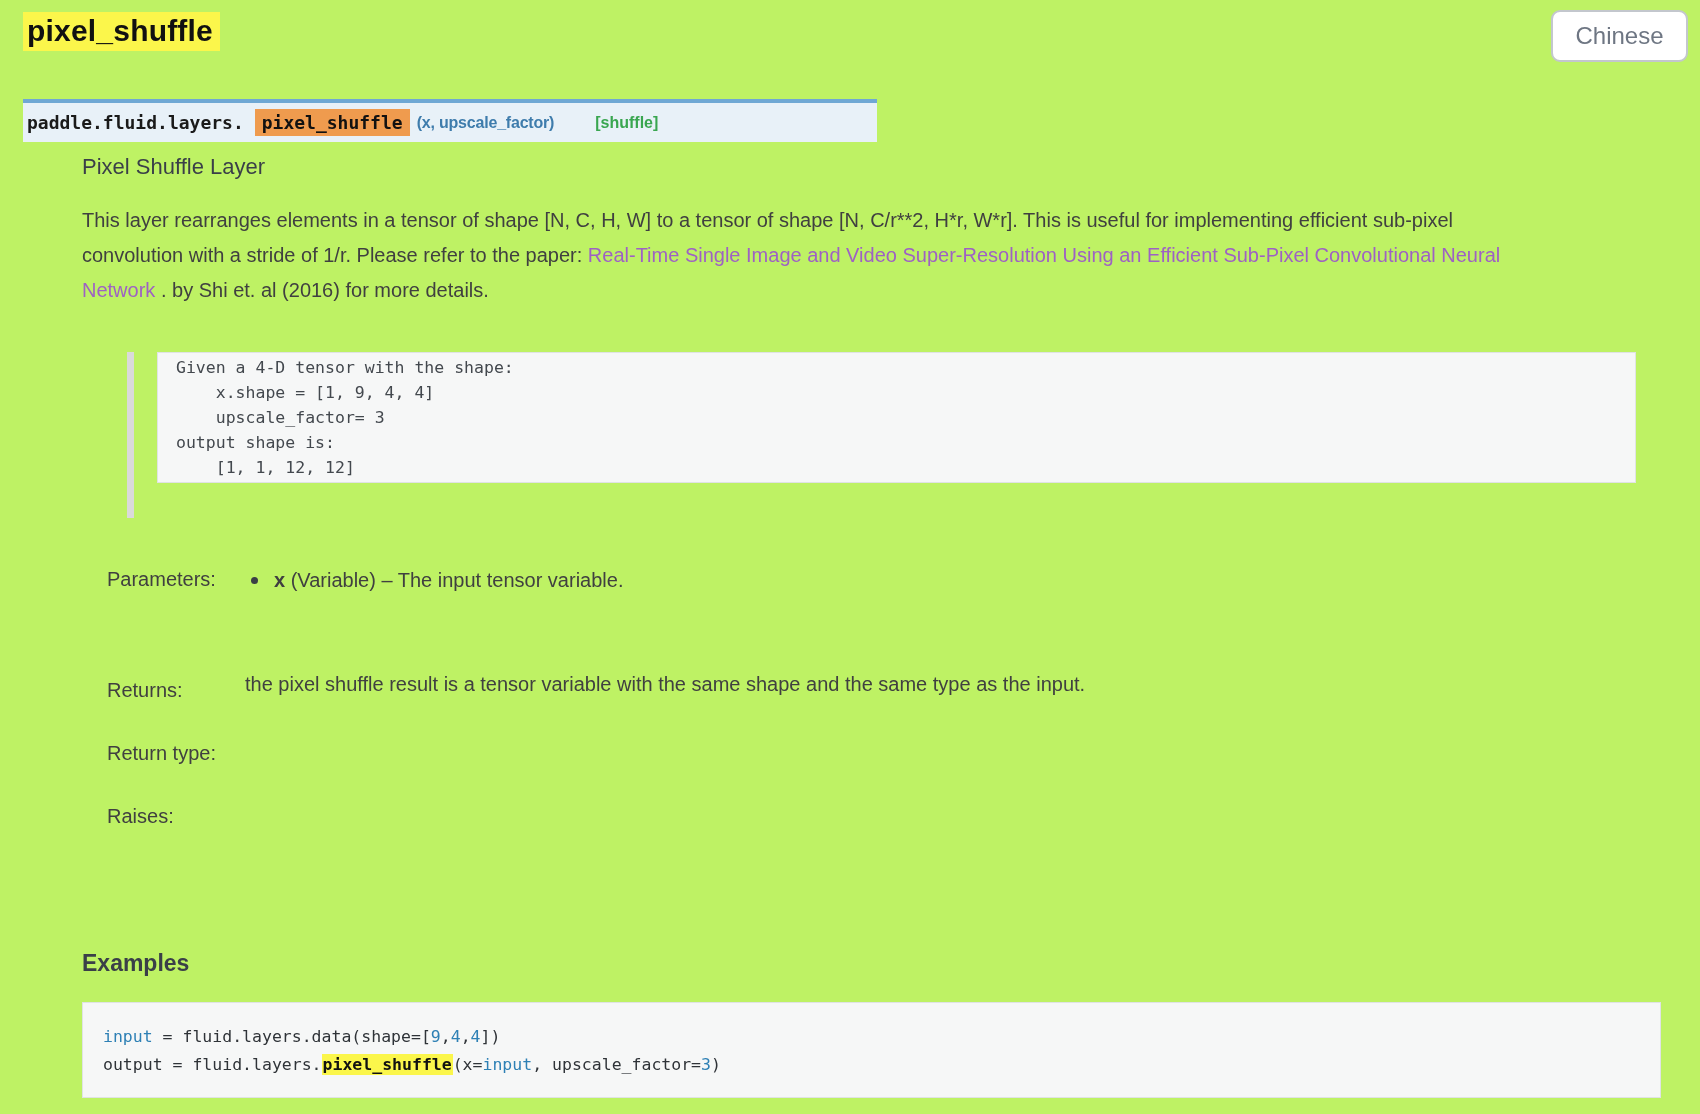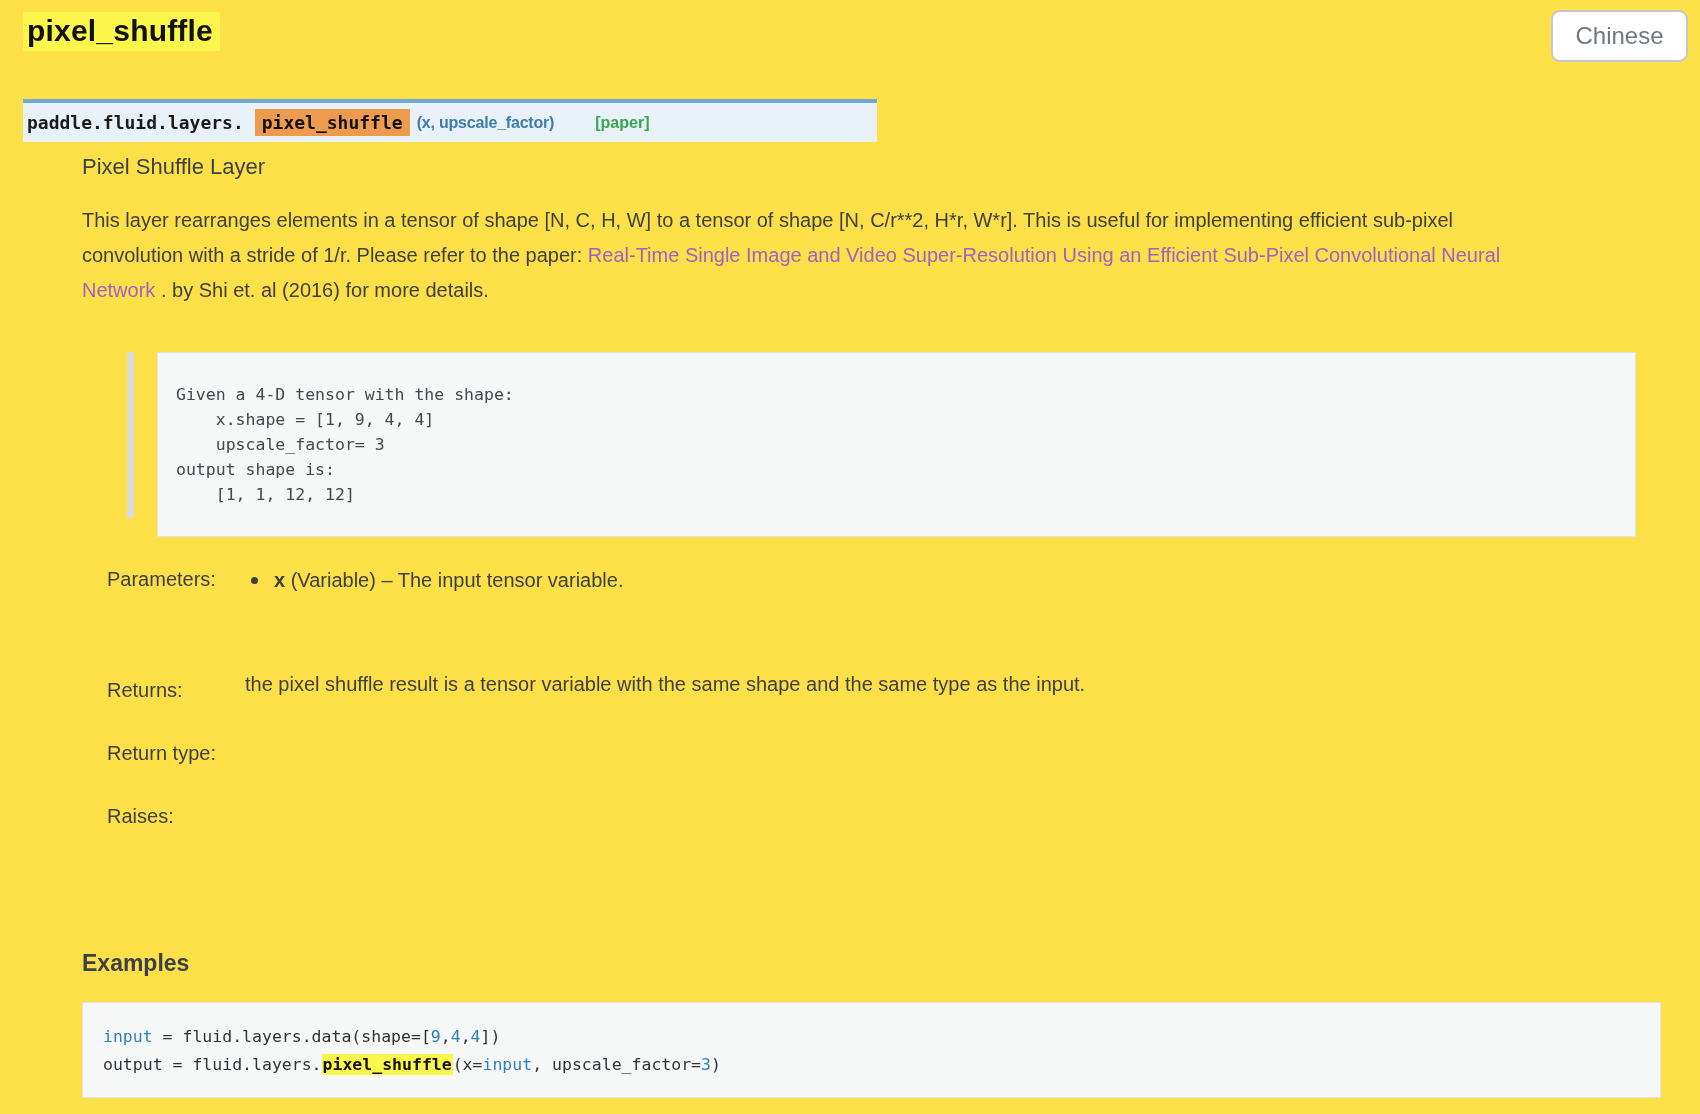--- a/index.html
+++ b/index.html
@@ -1,18 +1,18 @@
 <!DOCTYPE html>
 <html style="--text: #404040; --heading: #3a3f48; --highlight_yellow: #fbf64b; --highlight_orange: #ef9b4e; --sig_bg: #e8f1f8; --sig_border: #6fa8d4; --sig_param_blue: #3e7cac; --source_green: #39a650; --link_purple: #9e61c4; --code_blue: #2e80b5; --codebox_bg: #f6f7f7; --codebox_border: #e0e3e4; --quote_bar: #dadada; --chip_bg: #eff0f1; --button_border: #c3c7cd; --button_text: #6e7683;"><head>
 <meta charset="utf-8">
 <style>
   * { margin:0; padding:0; box-sizing:border-box; }
   html,body { background:#ffffff; }
   .page {
-    position:relative; width:1700px; height:1114px; background:#fde047;
+    position:relative; width:1700px; height:1114px; background:#bef264;
     font-family:"Liberation Sans", sans-serif; color:var(--text);
     overflow:hidden;
   }
   
   .page-title {
     position:absolute; left:23px; top:12px;
     font-size:30px; font-weight:bold; color:#111;
     background:var(--highlight_yellow); padding:2px 7px 3px 4px;
     letter-spacing:0.2px;
   }
@@ -56,21 +56,21 @@
   }
   .paper-link { color:var(--link_purple); text-decoration:none; }
   
   .quote-bar {
     position:absolute; left:127px; top:352px; width:7px; height:166px;
     background:var(--quote_bar);
   }
   .shape-code {
     position:absolute; left:157px; top:352px; width:1479px;
     background:var(--codebox_bg); border:1px solid var(--codebox_border);
-    padding:29px 18px; font-family:"DejaVu Sans Mono", monospace;
+    padding:2px 18px; font-family:"DejaVu Sans Mono", monospace;
     font-size:16.5px; line-height:25px; color:#43484e;
   }
   .shape-code div { white-space:pre; }
   
   .field-label {
     position:absolute; left:107px; font-size:20px; color:var(--text);
     white-space:nowrap;
   }
   .field-value {
     position:absolute; left:245px; font-size:20px; color:var(--text);
@@ -114,21 +114,21 @@
 <div class="page">
 
   <span class="page-title">pixel_shuffle</span>
 
   <button class="lang-btn">Chinese</button>
 
   <div class="sig-box">
     <span class="sig-prefix">paddle.fluid.layers.</span>
     <span class="sig-name">pixel_shuffle</span>
     <span class="sig-params">(x, upscale_factor)</span>
-    <a class="sig-source" href="#">[paper]</a>
+    <a class="sig-source" href="#">[shuffle]</a>
   </div>
 
   <h3 class="section-heading" style="top:154px">Pixel Shuffle Layer</h3>
 
   <p class="description">
     <span>This layer rearranges elements in a tensor of shape [N, C, H, W] to a tensor of shape [N, C/r**2, H*r, W*r]. This is useful for implementing efficient sub-pixel convolution with a stride of 1/r. Please refer to the paper: </span>
     <a class="paper-link" href="#">Real-Time Single Image and Video Super-Resolution Using an Efficient Sub-Pixel Convolutional Neural Network</a>
     <span> . by Shi et. al (2016) for more details.</span>
   </p>
 

